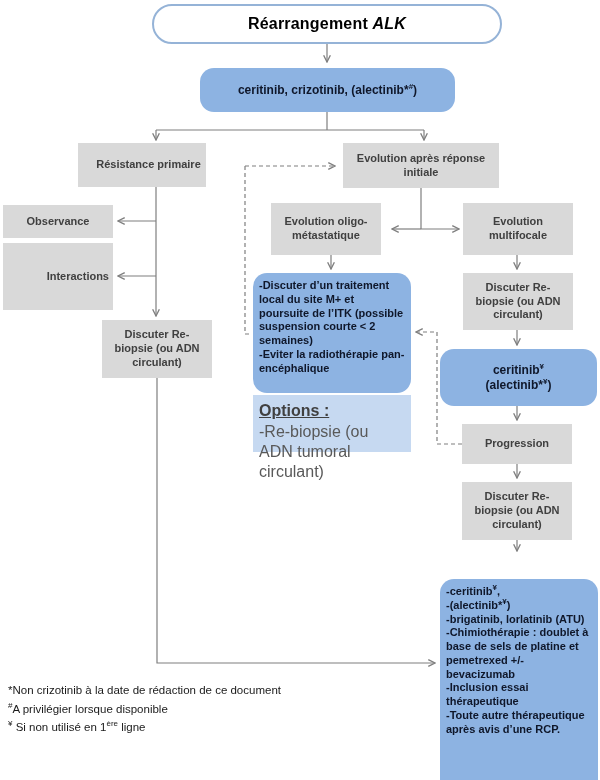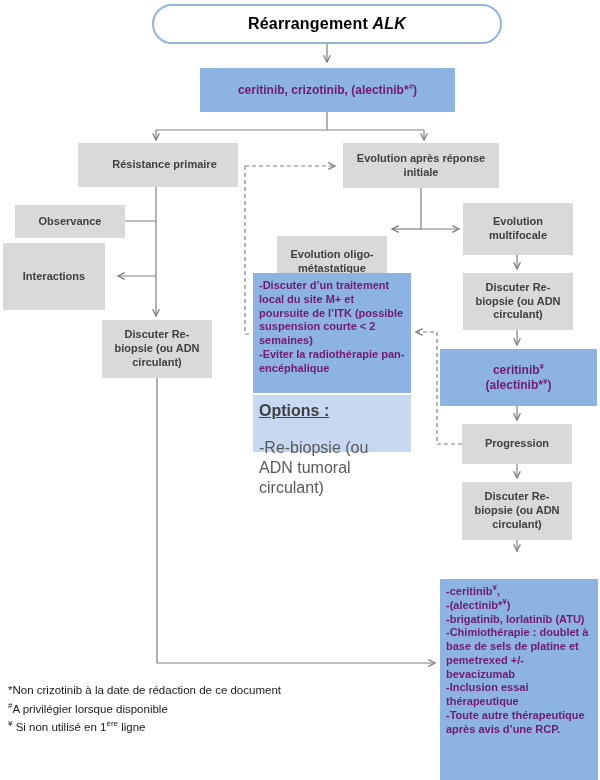--- a/index.html
+++ b/index.html
@@ -7,33 +7,33 @@
     position:relative;width:600px;height:780px;background:#ffffff;overflow:hidden;
     font-family:"Liberation Sans",sans-serif;
   }
   #wires{position:absolute;left:0;top:0;width:600px;height:780px;}
   .box{
     position:absolute;box-sizing:border-box;display:flex;flex-direction:column;
     justify-content:center;align-items:center;text-align:center;
     font-weight:bold;line-height:1.25;
   }
   .gray{background:#d9d9d9;color:#404040;font-size:11px;}
-  .blue{background:#8db3e2;color:#701a75;font-size:11px;}
+  .blue{background:#8db3e2;color:#0f172a;font-size:11px;border-radius:14px;}
   .lightblue{background:#c6d9f1;color:#404040;font-size:16px;}
   .title-box{
     background:#ffffff;border:2px solid #95b3d7;color:#000000;
     font-size:16px;letter-spacing:0.2px;
   }
   .title-box em{font-style:italic;}
   .leftalign{align-items:flex-start;justify-content:flex-start;text-align:left;padding:6px 6px;}
   .pad{padding:2px 4px;}
   sup.mark{font-size:8px;font-weight:bold;vertical-align:super;line-height:0;}
   .sub-small{font-size:10px;}
   .options-head{font-weight:bold;text-decoration:underline;color:#404040;}
-  .options-body{font-weight:normal;color:#595959;margin-top:17px;}
+  .options-body{font-weight:normal;color:#595959;margin-top:1px;}
   .blue-item{margin:0;}
   #footnotes{
     position:absolute;left:8px;top:682px;width:420px;color:#1a1a1a;
     font-size:11.5px;line-height:1.55;font-weight:normal;
   }
   #footnotes sup{font-size:8px;}
 </style>
 </head>
 <body>
 
@@ -86,38 +86,38 @@
       <span>Réarrangement </span><em>ALK</em>
     </div>
   </div>
 
   <div class="box blue" style="left:200px;top:68px;width:255px;height:44px;font-size:12px;">
     <div>
       <span>ceritinib, crizotinib, (alectinib*</span><sup class="mark">#</sup><span>)</span>
     </div>
   </div>
 
-  <div class="box gray pad" style="left:78px;top:143px;width:160px;height:44px;padding-left:17px;">
+  <div class="box gray pad" style="left:78px;top:143px;width:128px;height:44px;padding-left:17px;">
     <span>Résistance primaire</span>
   </div>
   <div class="box gray pad" style="left:343px;top:143px;width:156px;height:45px;">
     <span>Evolution après réponse initiale</span>
   </div>
 
-  <div class="box gray pad" style="left:15px;top:205px;width:110px;height:33px;">
+  <div class="box gray pad" style="left:3px;top:205px;width:110px;height:33px;">
     <span>Observance</span>
   </div>
-  <div class="box gray pad" style="left:3px;top:243px;width:102px;height:67px;">
+  <div class="box gray pad" style="left:3px;top:243px;width:110px;height:67px;align-items:flex-end;">
     <div>Interactions</div>
   </div>
   <div class="box gray pad" style="left:102px;top:320px;width:110px;height:58px;">
     <span>Discuter Re-biopsie (ou ADN circulant)</span>
   </div>
 
-  <div class="box gray pad" style="left:277px;top:203px;width:110px;height:52px;margin-top:33px;">
+  <div class="box gray pad" style="left:271px;top:203px;width:110px;height:52px;">
     <span>Evolution oligo-métastatique</span>
   </div>
   <div class="box blue leftalign" style="left:253px;top:273px;width:158px;height:120px;">
     <div>-Discuter d’un traitement local du site M+ et poursuite de l’ITK (possible suspension courte &lt; 2 semaines)</div>
     <div>-Eviter la radiothérapie pan-encéphalique</div>
   </div>
   <div class="box lightblue leftalign" style="left:253px;top:395px;width:158px;height:57px;">
     <div class="options-head">Options :</div>
     <div class="options-body">-Re-biopsie (ou ADN tumoral circulant)</div>
   </div>

